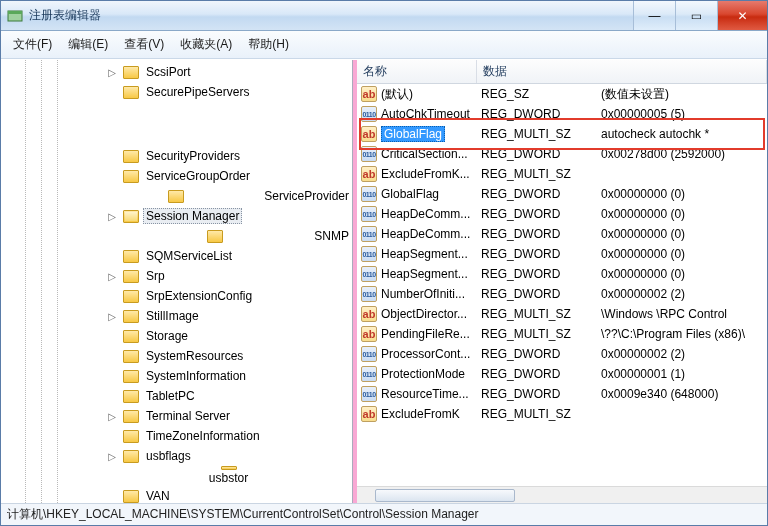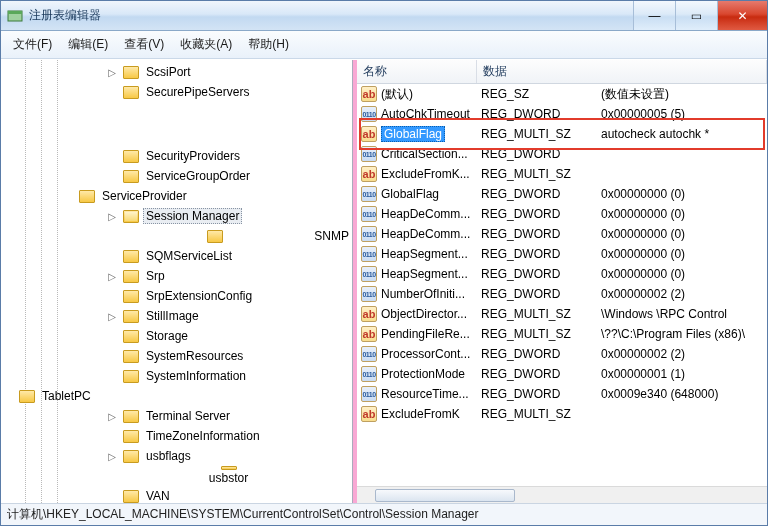--- a/index.html
+++ b/index.html
@@ -91,21 +91,21 @@
           <div class="trow" style="padding-left: 104px; margin-top: 44px;">
             <span class="tglyph"></span>
             <span class="fdr"></span>
             <span class="tlabel">SecurityProviders</span>
           </div>
           <div class="trow" style="padding-left: 104px;">
             <span class="tglyph"></span>
             <span class="fdr"></span>
             <span class="tlabel">ServiceGroupOrder</span>
           </div>
-          <div class="trow" style="padding-left: 60px;">
+          <div class="trow" style="padding-left: 76px; justify-content: space-between;">
             <span class="tglyph"></span>
             <span class="fdr"></span>
             <span class="tlabel">ServiceProvider</span>
           </div>
           <div class="trow" style="padding-left: 104px;">
             <span class="tglyph">▷</span>
             <span class="fdr open"></span>
             <span class="tlabel sel">Session Manager</span>
           </div>
           <div class="trow" style="padding-left: 104px; justify-content: space-between;">
@@ -141,21 +141,21 @@
           <div class="trow" style="padding-left: 104px;">
             <span class="tglyph"></span>
             <span class="fdr"></span>
             <span class="tlabel">SystemResources</span>
           </div>
           <div class="trow" style="padding-left: 104px;">
             <span class="tglyph"></span>
             <span class="fdr"></span>
             <span class="tlabel">SystemInformation</span>
           </div>
-          <div class="trow" style="">
+          <div class="trow" style="padding-left: 104px;">
             <span class="tglyph"></span>
             <span class="fdr"></span>
             <span class="tlabel">TabletPC</span>
           </div>
           <div class="trow" style="padding-left: 104px;">
             <span class="tglyph">▷</span>
             <span class="fdr"></span>
             <span class="tlabel">Terminal Server</span>
           </div>
           <div class="trow" style="padding-left: 104px; text-align: center;">
@@ -221,20 +221,21 @@
             </div>
             <div class="ctype">REG_MULTI_SZ</div>
             <div class="cdata">autocheck autochk *</div>
           </div>
           <div class="lrow">
             <div class="cname">
               <span class="vic bin">0110</span>
               <span class="rname">CriticalSection...</span>
             </div>
             <div class="ctype">REG_DWORD</div>
+            <div class="cdata">0x00278d00 (2592000)</div>
           </div>
           <div class="lrow">
             <div class="cname">
               <span class="vic ab">ab</span>
               <span class="rname">ExcludeFromK...</span>
             </div>
             <div class="ctype">REG_MULTI_SZ</div>
             <div class="cdata"></div>
           </div>
           <div class="lrow">

